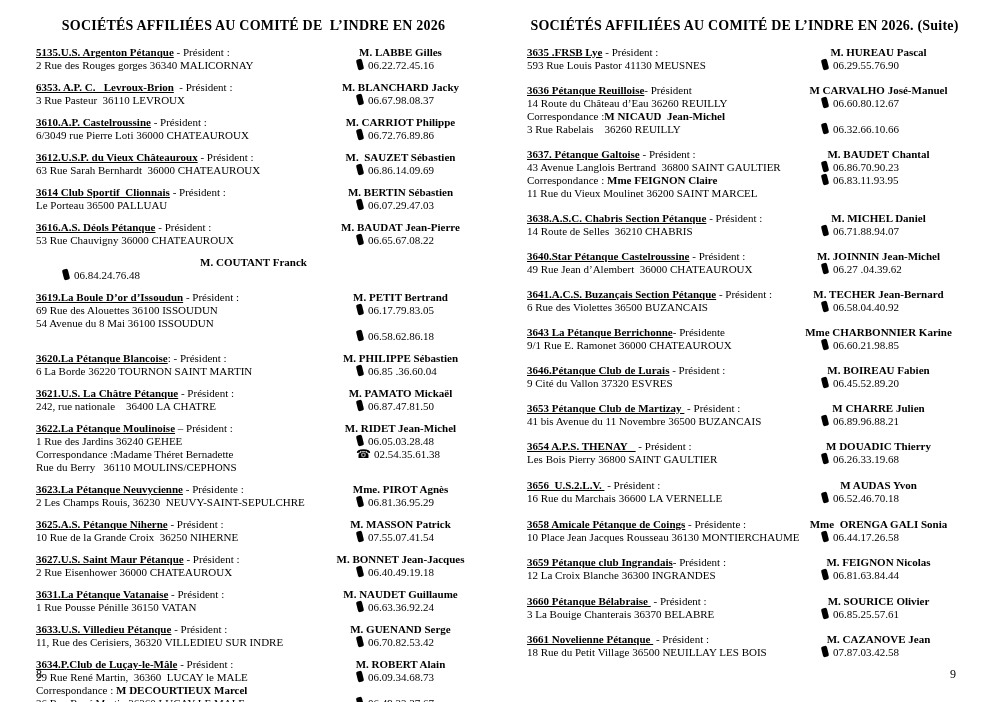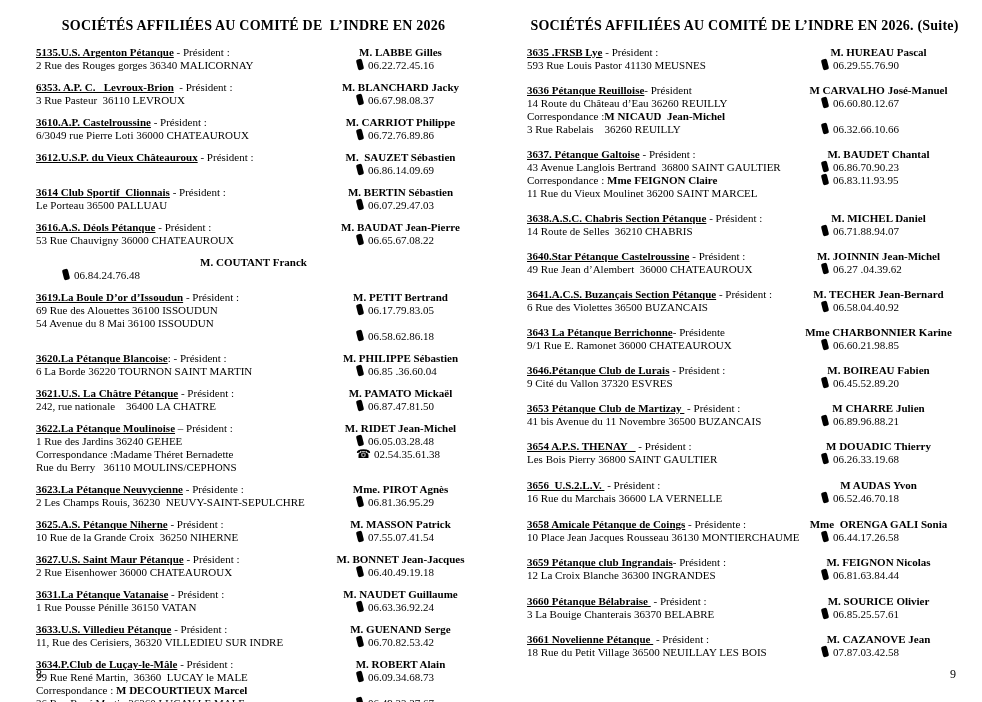--- a/index.html
+++ b/index.html
@@ -73,20 +73,21 @@
               <div class="addr-line"><span>6/3049 rue Pierre Loti 36000 CHATEAUROUX</span></div>
             </div>
             <div class="right-col">
               <div class="contact-name">M. CARRIOT Philippe</div>
               <div class="phone-line"><span class="icon-mobile"></span><span>06.72.76.89.86</span></div>
             </div>
           </div>
           <div class="entry">
             <div class="left-col">
               <div class="entry-title"><span class="club">3612.U.S.P. du Vieux Châteauroux</span><span> - Président :</span></div>
+              <div class="addr-line"><span>63 Rue Sarah Bernhardt  36000 CHATEAUROUX</span></div>
             </div>
             <div class="right-col">
               <div class="contact-name">M.  SAUZET Sébastien</div>
               <div class="phone-line"><span class="icon-mobile"></span><span>06.86.14.09.69</span></div>
             </div>
           </div>
           <div class="entry">
             <div class="left-col">
               <div class="entry-title"><span class="club">3614 Club Sportif  Clionnais</span><span> - Président :</span></div>
               <div class="addr-line"><span>Le Porteau 36500 PALLUAU</span></div>

